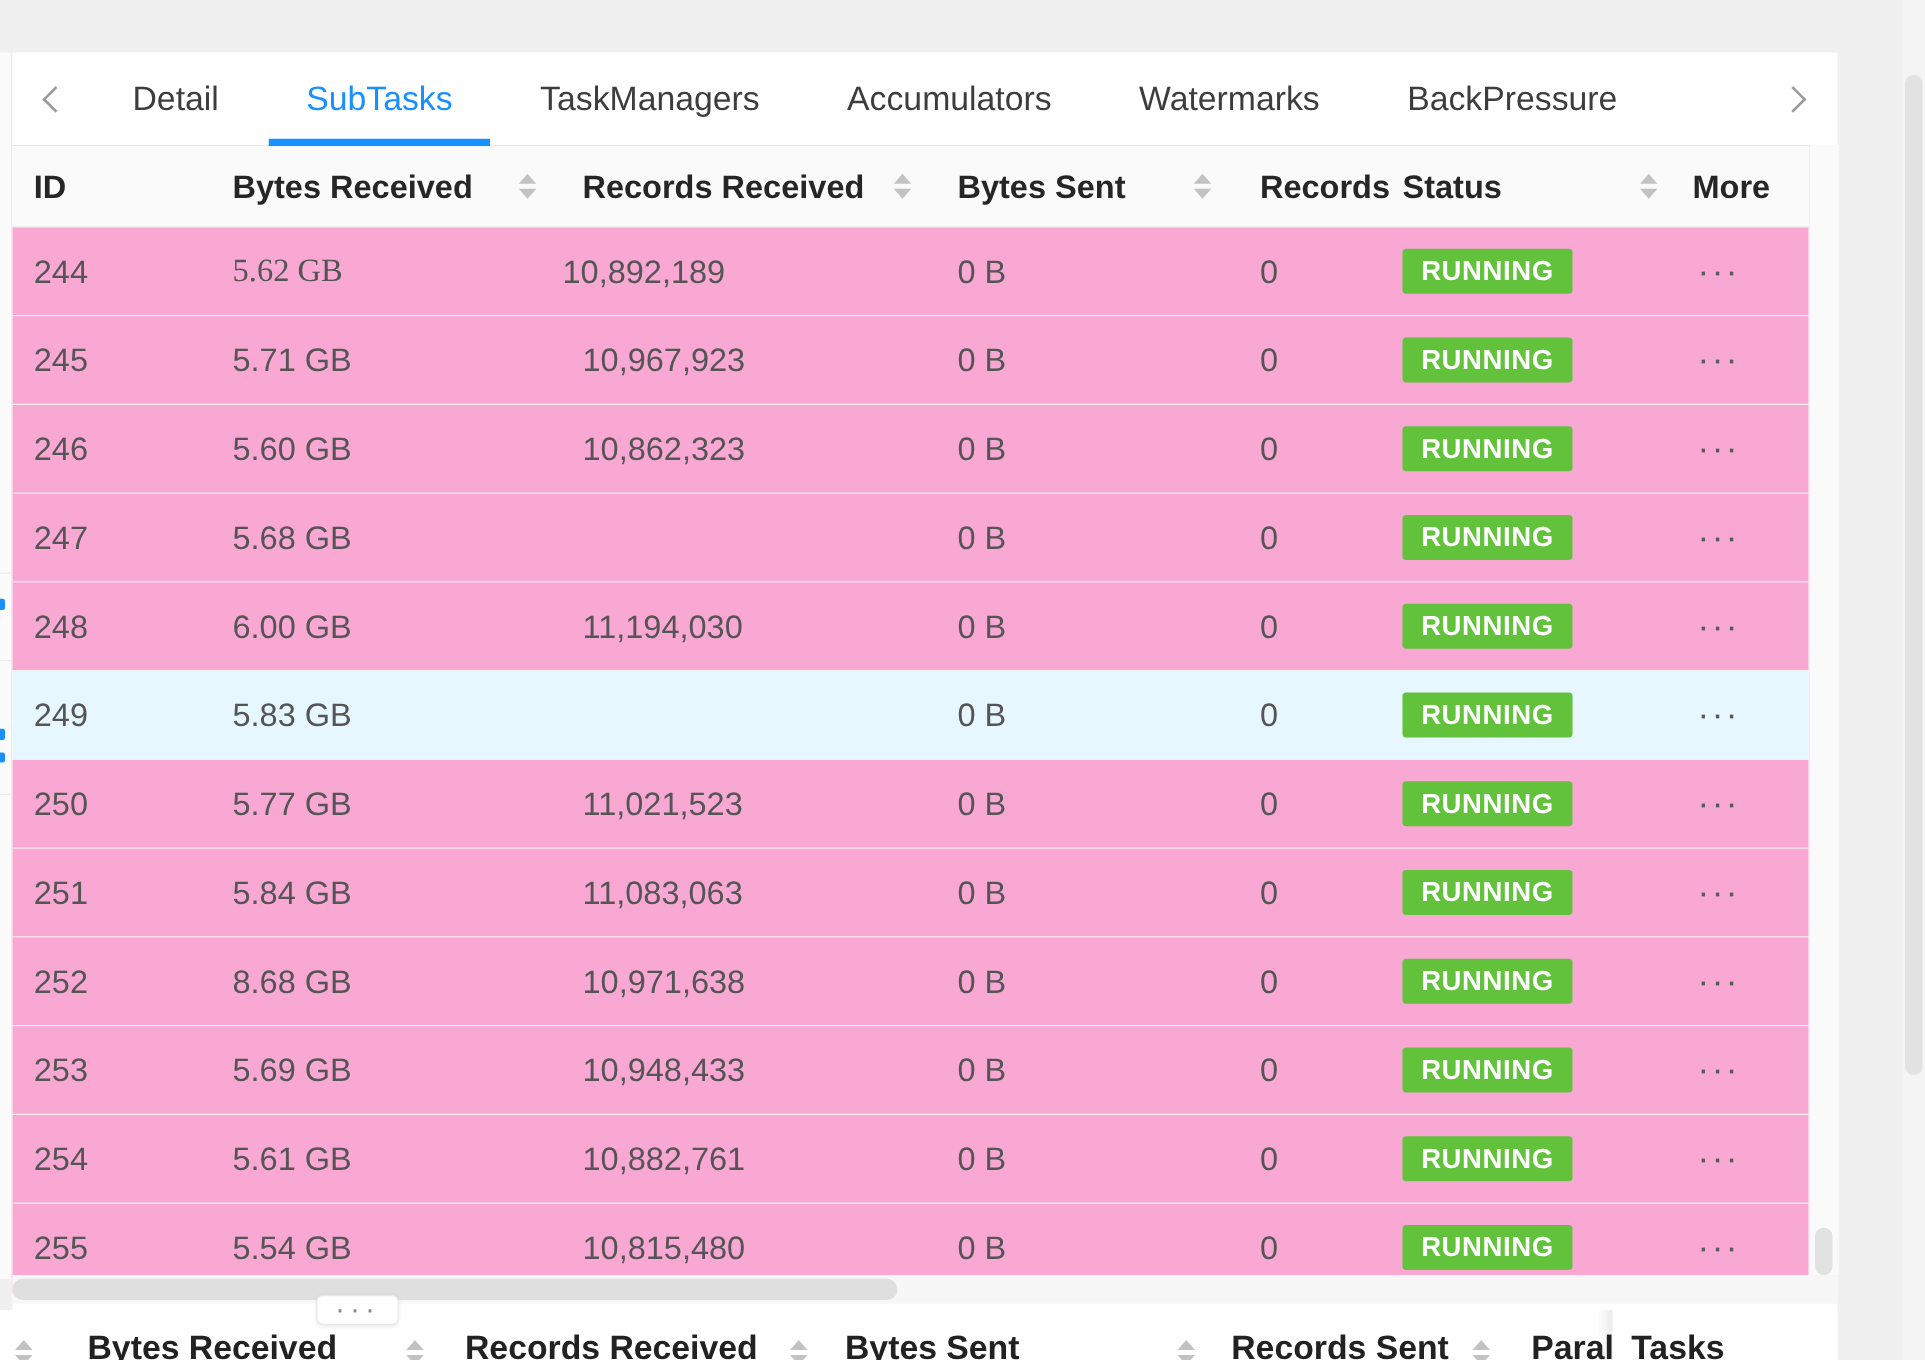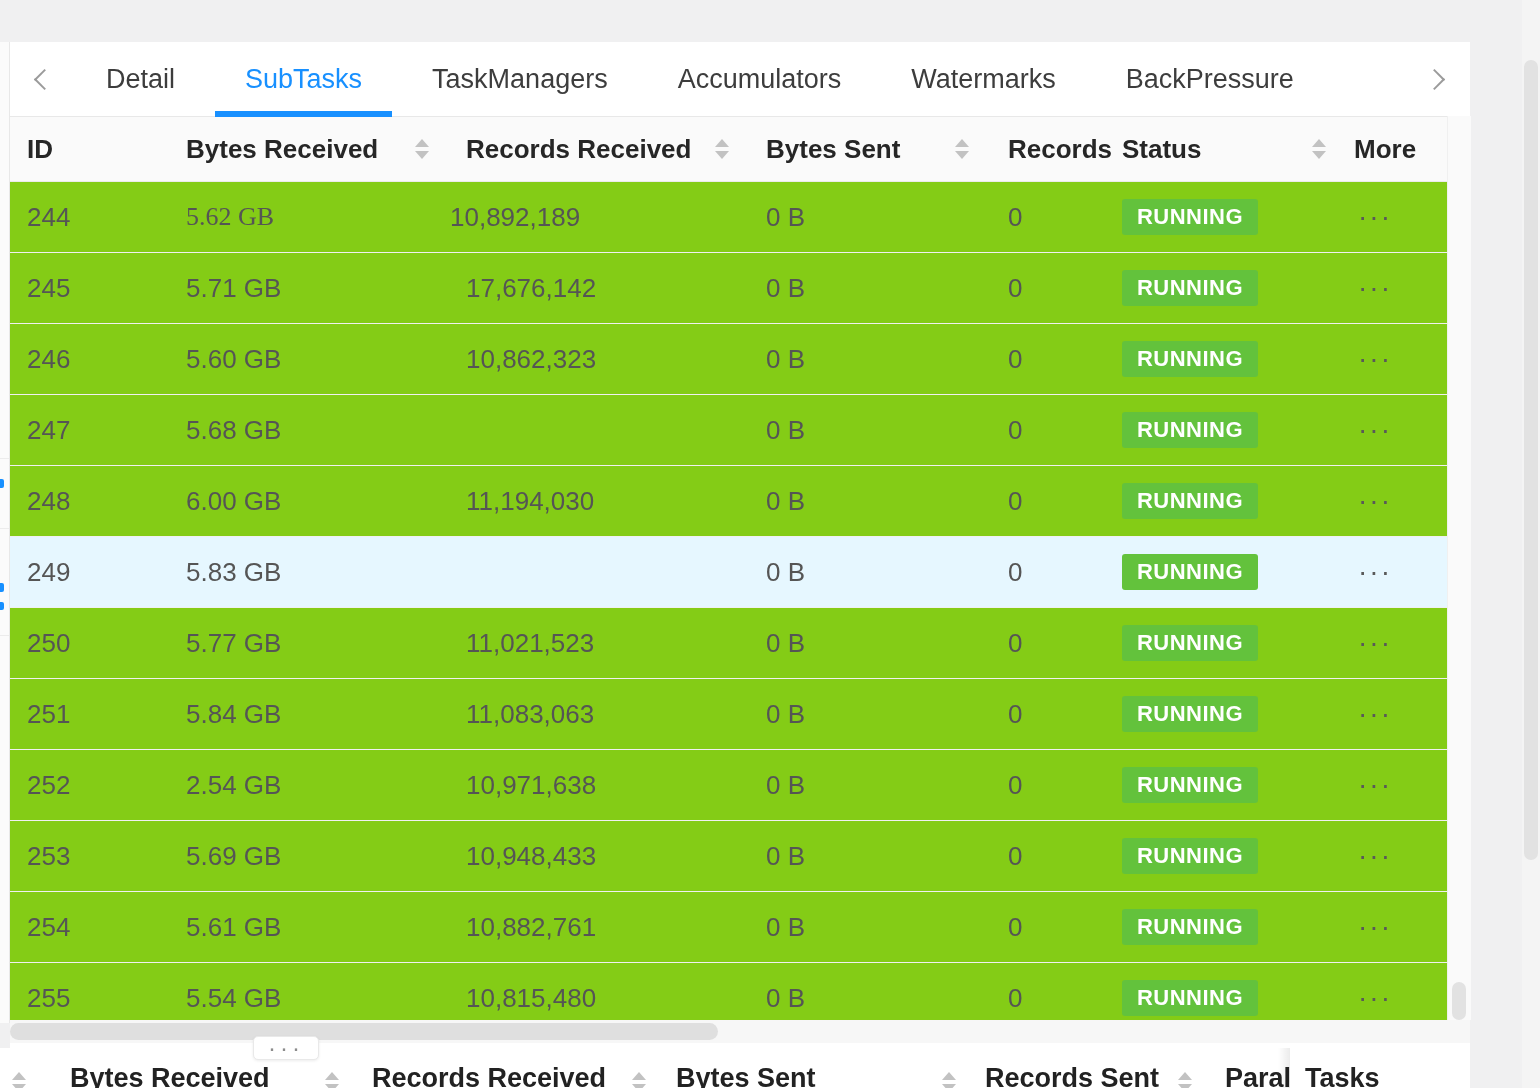--- a/index.html
+++ b/index.html
@@ -29,21 +29,21 @@
   
   .thead{position:relative;height:64px;background:#fafafa;border-bottom:1px solid #ebebeb;width:1437px;}
   .thead .hcell{position:absolute;top:0;line-height:64px;font-size:26px;font-weight:600;color:#262626;white-space:nowrap;}
   .caret{position:absolute;top:50%;margin-top:-12px;width:14px;height:24px;display:inline-block;cursor:pointer;}
   .caret i{position:absolute;left:0;width:0;height:0;border-left:7px solid transparent;border-right:7px solid transparent;}
   .caret .up{top:2px;border-bottom:8px solid #c2c2c2;}
   .caret .dn{bottom:2px;border-top:8px solid #c2c2c2;}
 
   
   .tbody{position:relative;width:1437px;}
-  .trow{position:relative;height:70px;border-bottom:1px solid #f0f0f0;background:#84cc16;width:1437px;}
+  .trow{position:relative;height:70px;border-bottom:1px solid #f0f0f0;background:#f9a8d4;width:1437px;}
   .trow.hl{background:#e6f7ff;}
   .cell{position:absolute;top:0;line-height:70px;font-size:26px;color:#555;white-space:nowrap;}
   .badge{position:absolute;left:1112px;top:17px;height:36px;min-width:136px;box-sizing:border-box;border-radius:3px;color:#fff;font-size:22px;font-weight:700;letter-spacing:.5px;display:flex;align-items:center;justify-content:center;padding:0 14px;}
   .more-dots{position:absolute;left:1348px;top:0;line-height:64px;font-size:28px;letter-spacing:2px;color:#595959;cursor:pointer;}
 
   
   .vgutter{position:absolute;left:1437px;top:74px;width:23px;height:904px;background:#fafafa;border-left:1px solid #f0f0f0;}
   .vthumb{position:absolute;left:4px;width:14px;top:866px;height:38px;background:#e2e2e2;border-radius:7px;display:block;}
   .hscroll{position:absolute;left:0;top:978px;width:1460px;height:23px;background:#f7f7f7;}
   .hthumb{position:absolute;left:0;top:3px;height:17px;width:708px;background:#dfdfdf;border-radius:9px;display:block;}
@@ -127,21 +127,21 @@
           <span class="cell" style="left: 176px; font-family: Liberation Serif, serif;">5.62 GB</span>
           <span class="cell" style="left: 440px; text-align: center;">10,892,189</span>
           <span class="cell" style="left: 756px;">0 B</span>
           <span class="cell" style="left: 998px;">0</span>
           <span class="badge" style="background: rgb(99, 194, 60);">RUNNING</span>
           <span class="more-dots" style="line-height: 70px;">···</span>
         </div>
         <div class="trow">
           <span class="cell" style="left: 17px;">245</span>
           <span class="cell" style="left: 176px;">5.71 GB</span>
-          <span class="cell" style="left: 456px;">17,676,142</span>
+          <span class="cell" style="left: 456px;">10,967,923</span>
           <span class="cell" style="left: 756px;">0 B</span>
           <span class="cell" style="left: 998px;">0</span>
           <span class="badge" style="background: rgb(99, 194, 60);">RUNNING</span>
           <span class="more-dots" style="line-height: 70px;">···</span>
         </div>
         <div class="trow">
           <span class="cell" style="left: 17px;">246</span>
           <span class="cell" style="left: 176px;">5.60 GB</span>
           <span class="cell" style="left: 456px;">10,862,323</span>
           <span class="cell" style="left: 756px;">0 B</span>
@@ -187,21 +187,21 @@
           <span class="cell" style="left: 17px;">251</span>
           <span class="cell" style="left: 176px;">5.84 GB</span>
           <span class="cell" style="left: 456px;">11,083,063</span>
           <span class="cell" style="left: 756px;">0 B</span>
           <span class="cell" style="left: 998px;">0</span>
           <span class="badge" style="background: rgb(99, 194, 60);">RUNNING</span>
           <span class="more-dots" style="line-height: 70px;">···</span>
         </div>
         <div class="trow">
           <span class="cell" style="left: 17px;">252</span>
-          <span class="cell" style="left: 176px;">2.54 GB</span>
+          <span class="cell" style="left: 176px;">8.68 GB</span>
           <span class="cell" style="left: 456px;">10,971,638</span>
           <span class="cell" style="left: 756px;">0 B</span>
           <span class="cell" style="left: 998px;">0</span>
           <span class="badge" style="background: rgb(99, 194, 60);">RUNNING</span>
           <span class="more-dots" style="line-height: 70px;">···</span>
         </div>
         <div class="trow">
           <span class="cell" style="left: 17px;">253</span>
           <span class="cell" style="left: 176px;">5.69 GB</span>
           <span class="cell" style="left: 456px;">10,948,433</span>

